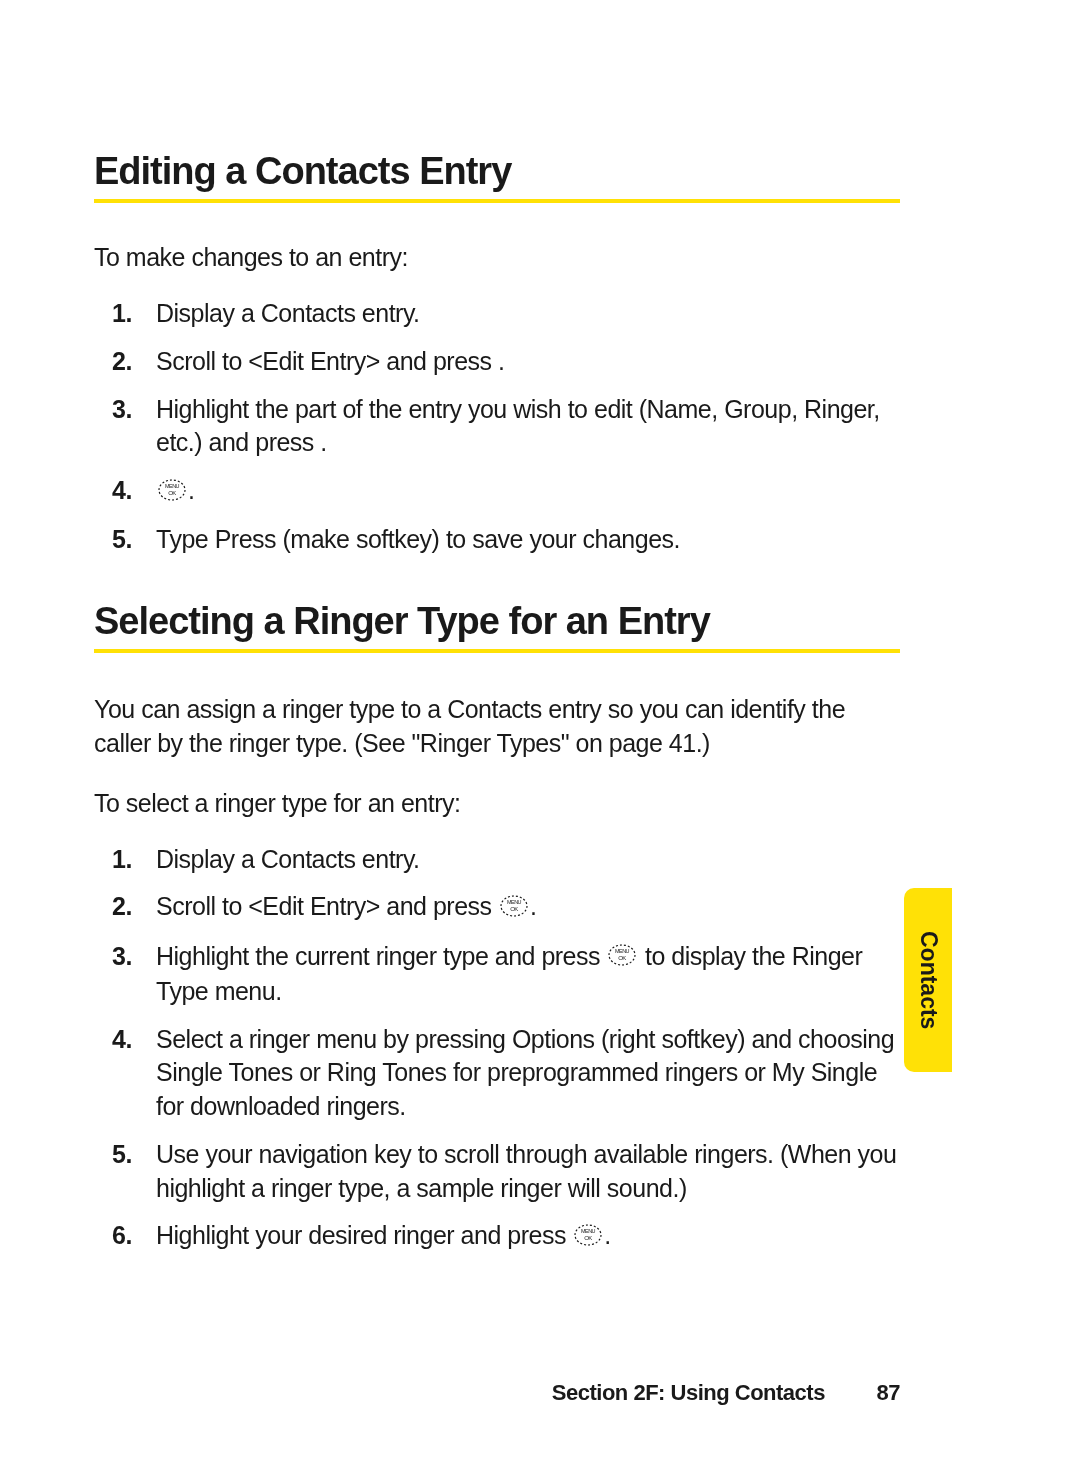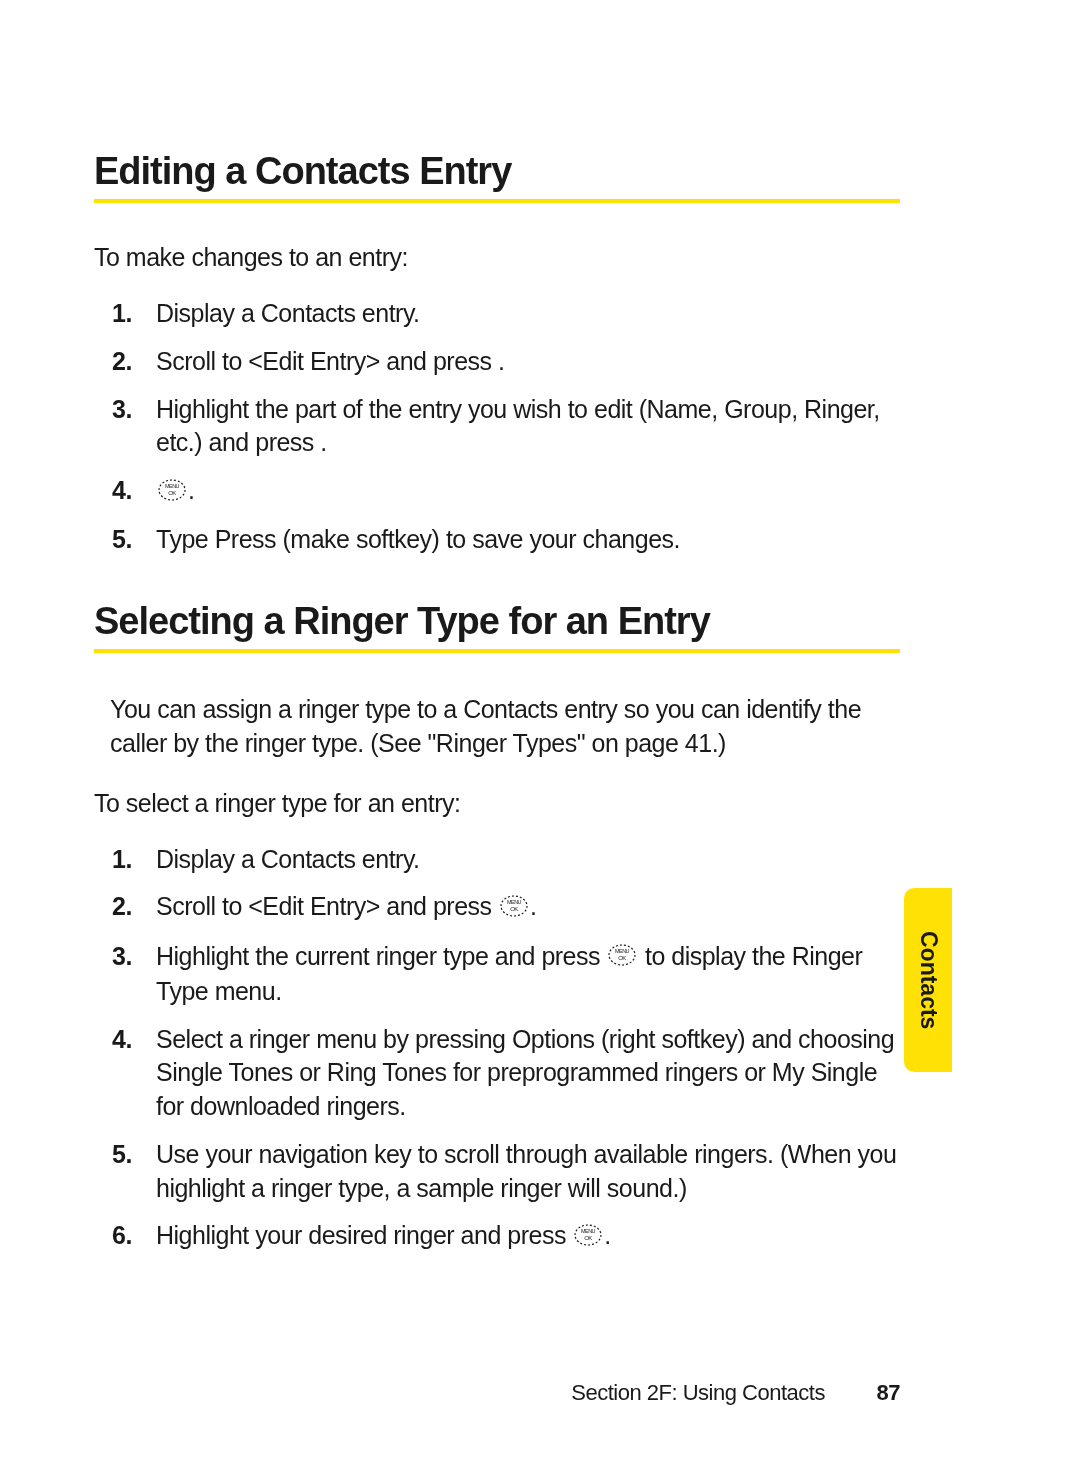--- a/index.html
+++ b/index.html
@@ -32,21 +32,21 @@
     margin: 0 0 40px 0;
   }
   .sub-heading {
     font-size: 25px;
     font-weight: 400;
     margin: 0 0 18px 0;
   }
   .body-text {
     font-size: 25px;
     line-height: 1.35;
-    margin: 0 0 28px 16px;
+    margin: 0 0 28px 0;
   }
   ol.steps {
     list-style: none;
     padding: 0;
     margin: 0 0 36px 0;
   }
   ol.steps > li {
     position: relative;
     font-size: 25px;
     line-height: 1.35;
@@ -63,21 +63,21 @@
     display: inline-block;
     vertical-align: middle;
     margin: 0 2px;
   }
   .footer {
     position: absolute;
     bottom: 70px;
     right: 180px;
     font-size: 22px;
   }
-  .footer .sec-label { font-weight: 400; }
+  .footer .sec-label { font-weight: 700; }
   .footer .page-num { font-weight: 700; margin-left: 46px; }
   .side-tab {
     position: absolute;
     right: 128px;
     top: 888px;
     width: 48px;
     height: 184px;
     background: #ffe106;
     border-top-left-radius: 10px;
     border-bottom-left-radius: 10px;

